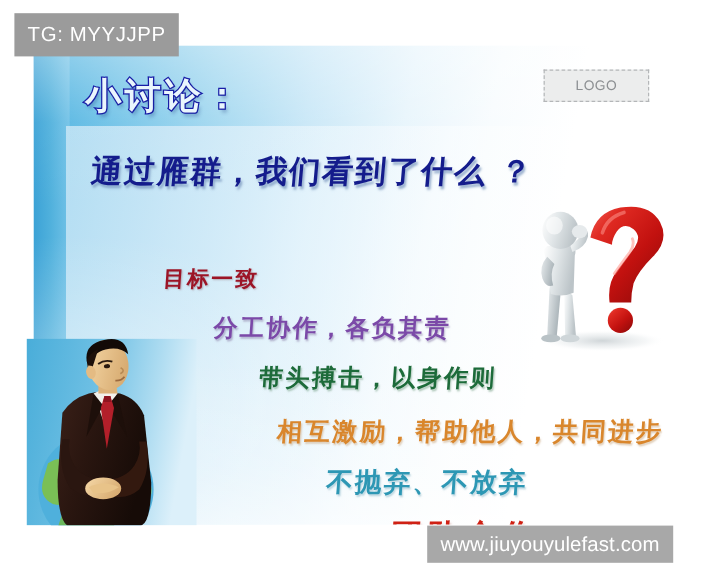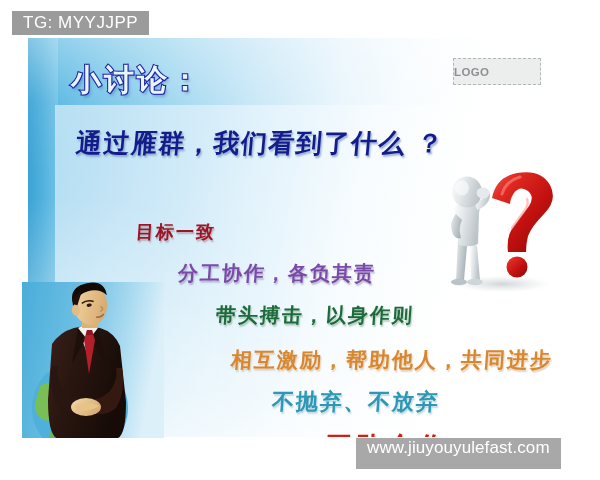--- a/index.html
+++ b/index.html
@@ -97,21 +97,21 @@
     position: absolute;
     left: 425px;
     top: 20px;
     width: 88px;
     height: 27px;
     background: #eceded;
     border: 1px dashed #b4b6b8;
     box-sizing: border-box;
     display: flex;
     align-items: center;
-    font-weight: bold;
+    justify-content: center;
   }
   #logo-box .logo-text {
     font-size: 11.5px;
     color: #8d9093;
     letter-spacing: 0.4px;
   }
 
   
   .slide-title {
     position: absolute;
@@ -192,40 +192,41 @@
     height: 156px;
     overflow: hidden;
   }
   #man-art svg { display: block; }
 
   
   #wm-top {
     position: absolute;
     left: 12px;
     top: 11px;
-    height: 24px;
+    height: 36px;
     padding: 0 11px;
     background: #9b9b9b;
     display: flex;
     align-items: center;
   }
   #wm-top .wm-text {
     font-size: 17px;
     color: #ffffff;
     letter-spacing: 0.5px;
     white-space: nowrap;
   }
   #wm-bottom {
     position: absolute;
     left: 356px;
     top: 438px;
     height: 31px;
     padding: 0 11px;
     background: #a8a8a8;
     display: flex;
+    align-items: center;
   }
   #wm-bottom .wm-text {
     font-size: 17px;
     color: #ffffff;
     letter-spacing: 0.1px;
     white-space: nowrap;
   }
 </style>
 </head>
 <body>

